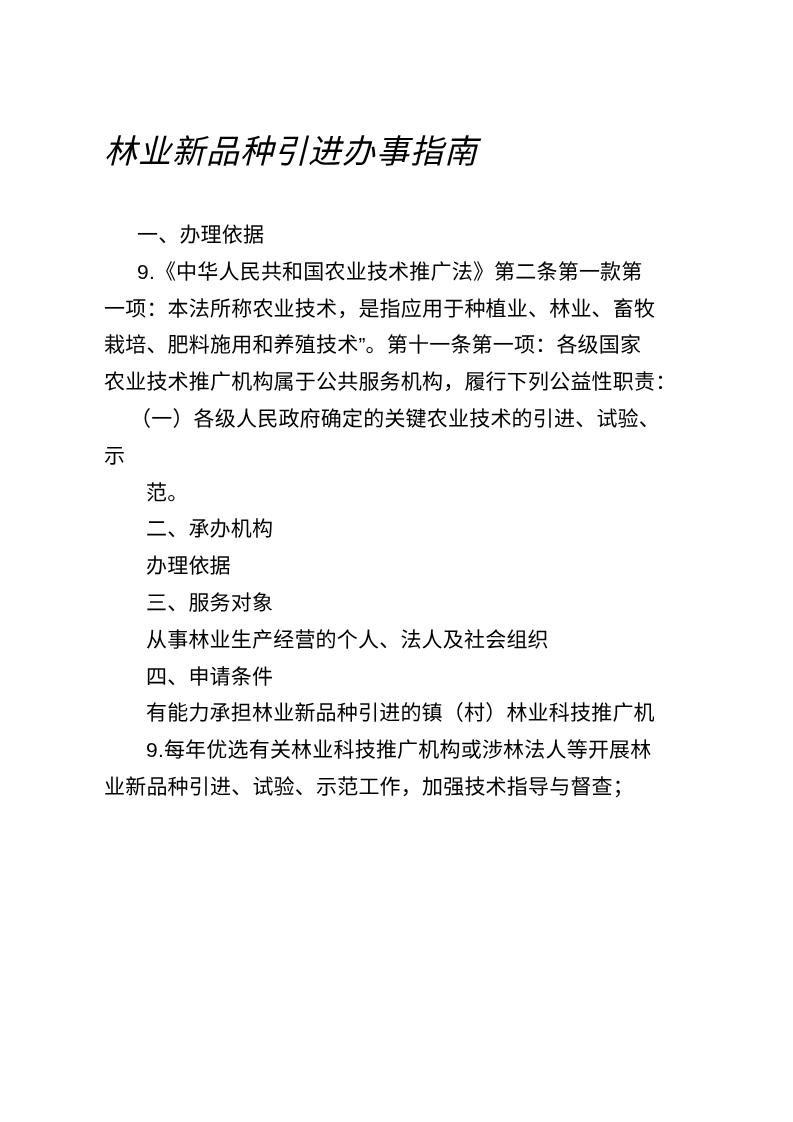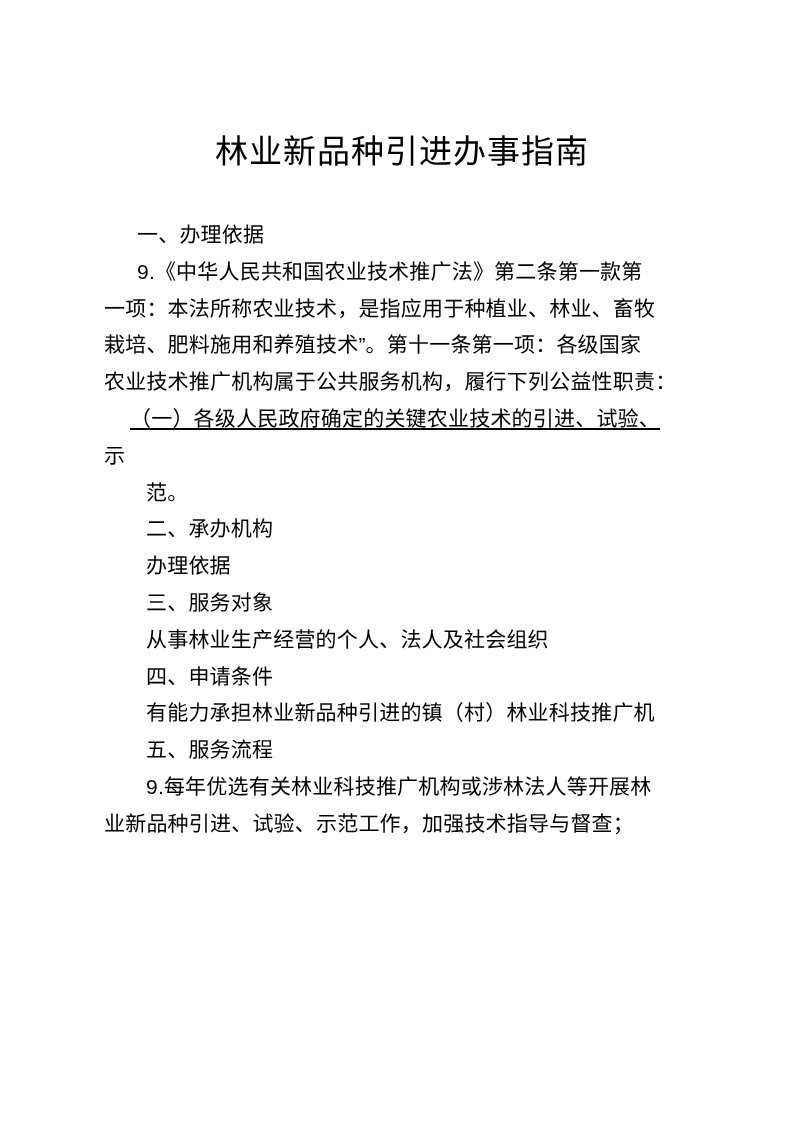--- a/index.html
+++ b/index.html
@@ -16,37 +16,38 @@
     color: #000000;
     font-family: "Liberation Sans", sans-serif;
     box-sizing: border-box;
     padding: 131px 93px 0 104px;
     overflow: hidden;
   }
   .doc-title {
     font-size: 33px;
     font-weight: 400;
     line-height: 42px;
-    text-align: center;
+    text-align: left;
     margin: 0 0 44px 0;
     letter-spacing: 1px;
     white-space: nowrap;
+    font-style: italic;
   }
   .doc-body {
     font-size: 21px;
     line-height: 36.8px;
   }
   .line {
     white-space: nowrap;
     letter-spacing: 0.2px;
   }
   
   .ind    { padding-left: 42px; }
   .ind-sm { padding-left: 33px; }
-  .ind-xs { padding-left: 26px; text-decoration: underline; }
+  .ind-xs { padding-left: 26px; }
 </style>
 </head>
 <body>
 
 <div class="page">
 
   <h1 class="doc-title">林业新品种引进办事指南</h1>
 
   <div class="doc-body">
 
@@ -63,18 +64,17 @@
 
     <div class="line ind">二、承办机构</div>
     <div class="line ind">办理依据</div>
 
     <div class="line ind">三、服务对象</div>
     <div class="line ind">从事林业生产经营的个人、法人及社会组织</div>
 
     <div class="line ind">四、申请条件</div>
     <div class="line ind">有能力承担林业新品种引进的镇（村）林业科技推广机</div>
 
-    <div class="line ind">五、服务流程</div>
     <div class="line ind">9.每年优选有关林业科技推广机构或涉林法人等开展林</div>
     <div class="line">业新品种引进、试验、示范工作，加强技术指导与督查；</div>
 
   </div>
 </div>
 
 </body></html>

